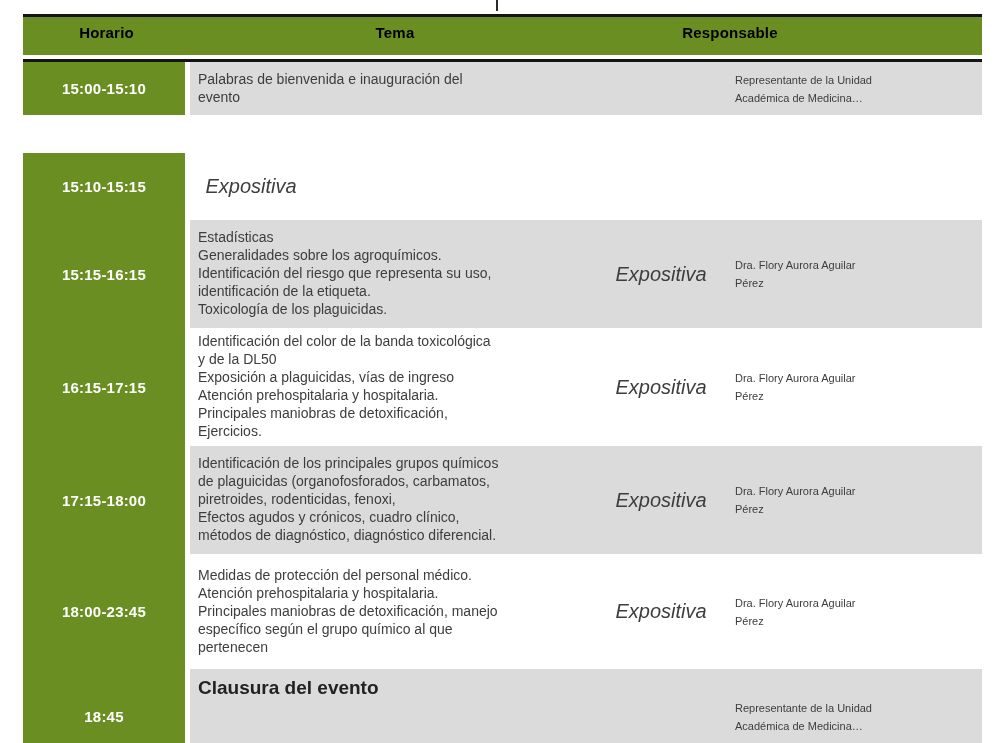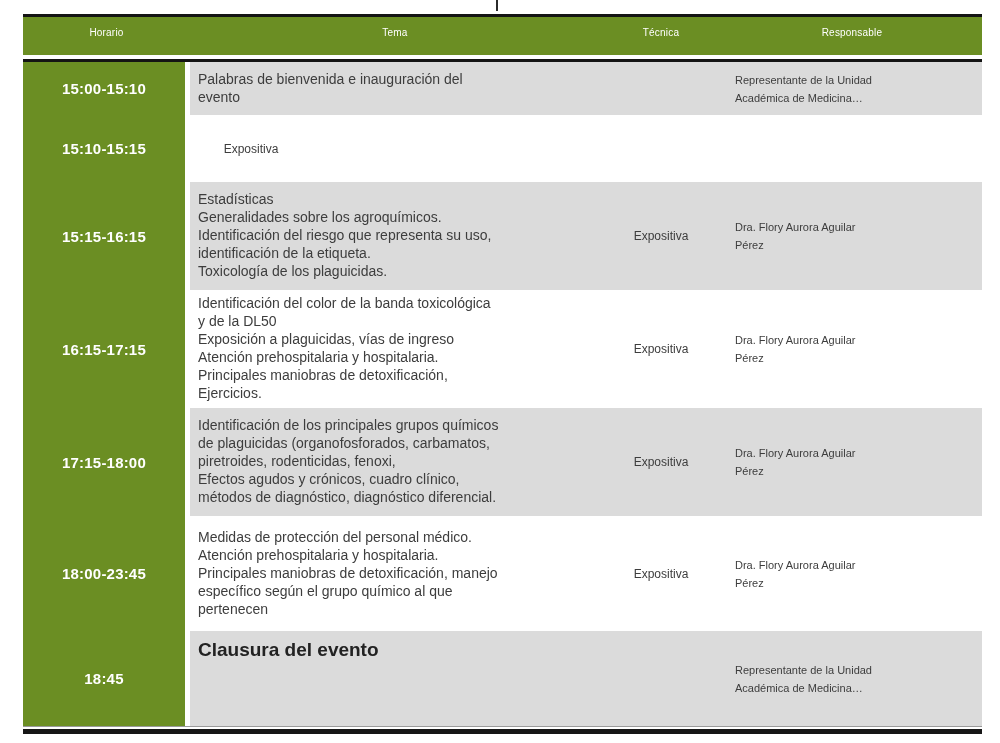--- a/index.html
+++ b/index.html
@@ -12,21 +12,21 @@
   *{margin:0;padding:0;box-sizing:content-box;}
   html,body{background:#fff;}
   body{
     width:1000px;height:743px;position:relative;overflow:hidden;
     font-family:"Liberation Sans", sans-serif;
   }
   .crop-tick{position:absolute;left:496px;top:0;width:2px;height:11px;background:#2b2b2b;}
   .tbl{position:absolute;left:23px;top:14px;width:959px;}
   .tbl-topline{height:3px;background:var(--line);}
   .hdr{display:flex;background:var(--green);height:38px;align-items:center;}
-  .hdr .h{color:#ffffff;font-weight:normal;font-size:10px;text-align:center;
+  .hdr .h{color:#000000;font-weight:bold;font-size:15px;text-align:center;
           letter-spacing:.2px;padding-bottom:8px;}
   .h-horario{width:167px;}
   .h-tema{width:410px;}
   .h-tecnica{width:122px;}
   .h-resp{width:260px;}
   .hdr-gap{height:4px;background:#fff;}
   .hdr-line{height:3px;background:var(--line);}
   .row{display:flex;}
   .row.gray{background:var(--row-gray);}
   .row.white{background:var(--row-white);}
@@ -35,49 +35,48 @@
     color:#fff;font-weight:bold;font-size:15px;letter-spacing:.2px;
     display:flex;align-items:center;justify-content:center;flex:none;
   }
   .c-tema{
     width:396px;padding:4px 6px 6px 8px;flex:none;
     display:flex;align-items:center;
     font-size:14px;line-height:18px;color:var(--body-text);white-space:pre-line;
   }
   .c-tecnica{
     width:122px;flex:none;display:flex;align-items:center;justify-content:center;
-    font-size:12px;color:var(--body-text);
+    font-size:20px;color:var(--body-text);font-style:italic;
   }
   .c-resp{
     width:219px;padding:6px 28px 6px 13px;flex:none;
     display:flex;align-items:center;
     font-size:11px;line-height:18px;color:var(--body-text);white-space:pre-line;
   }
-  .r1{min-height:53px;} .r2{min-height:67px;} .r3{min-height:108px;}
+  .r1{min-height:53px;} .r2{min-height:67px;margin-top:38px;} .r3{min-height:108px;}
   .r4{min-height:115px;} .r5{min-height:108px;} .r6{min-height:115px;}
   .r7{min-height:95px;}
   .r7 .c-tema{align-items:flex-start;padding-top:10px;font-weight:bold;
               font-size:19px;color:#222;}
   .tbl-bottomline{
     height:8px;
     background:linear-gradient(#9a9a9a 0 1px,#ffffff 1px 3px,#161616 3px 100%);
   }
 </style>
 </head>
 <body>
 
 <div class="crop-tick"></div>
 
 <div class="tbl">
   <div class="tbl-topline"></div>
 
   <div class="hdr">
     <div class="h h-horario">Horario</div>
     <div class="h h-tema">Tema</div>
-    <div class="h h-tecnica">Técnica</div>
     <div class="h h-resp">Responsable</div>
   </div>
 
   <div class="hdr-gap"></div>
   <div class="hdr-line"></div>
 
   <div class="row gray r1">
     <div class="c-time">15:00-15:10</div>
     <div class="c-tema">Palabras de bienvenida e inauguración del
 evento</div>

